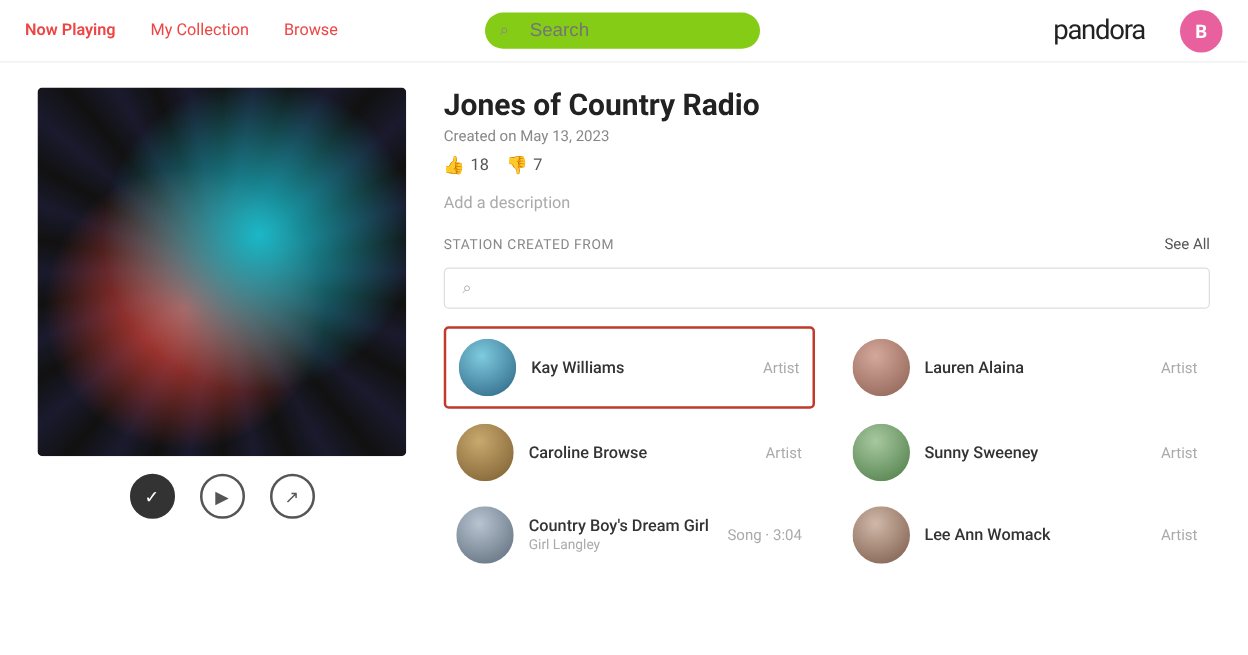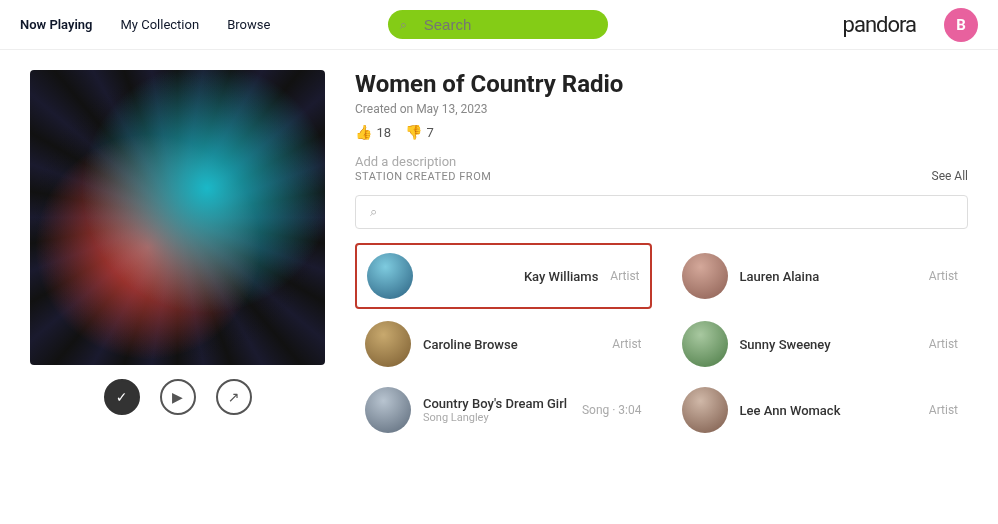--- a/index.html
+++ b/index.html
@@ -19,21 +19,21 @@
       padding: 0 20px;
       height: 50px;
       border-bottom: 1px solid #eee;
     }
     .nav-links {
       display: flex;
       gap: 28px;
     }
     .nav-link {
       font-size: 13px;
-      color: #0f172a;
+      color: #ef4444;
       cursor: pointer;
       text-decoration: none;
     }
     .nav-link.active {
       font-weight: 600;
     }
     .nav-search {
       margin-left: auto;
       margin-right: auto;
       position: relative;
@@ -164,20 +164,21 @@
       gap: 4px;
       font-size: 13px;
       color: #555;
     }
     .thumb-icon {
       font-size: 14px;
     }
     .add-desc {
       font-size: 13px;
       color: #aaa;
+      margin-bottom: 18px;
     }
     .section-header {
       display: flex;
       justify-content: space-between;
       align-items: center;
       margin-bottom: 12px;
     }
     .section-label {
       font-size: 11px;
       font-weight: 400;
@@ -221,21 +222,20 @@
     .artist-row {
       display: flex;
       align-items: center;
       padding: 8px 10px;
       border-radius: 4px;
       gap: 12px;
       position: relative;
     }
     .artist-row.highlighted {
       border: 2px solid #c0392b;
-      text-align: right;
     }
     .artist-thumb {
       width: 46px;
       height: 46px;
       border-radius: 50%;
       overflow: hidden;
       flex-shrink: 0;
     }
     .artist-thumb-inner {
       width: 100%;
@@ -295,21 +295,21 @@
       <div class="album-art-inner"></div>
     </div>
     <div class="controls">
       <button class="ctrl-btn check">✓</button>
       <button class="ctrl-btn">▶</button>
       <button class="ctrl-btn">↗</button>
     </div>
   </div>
 
   <div class="right-panel">
-    <div class="station-title">Women of Country Radio</div>
+    <div class="station-title">Jones of Country Radio</div>
     <div class="station-meta">Created on May 13, 2023</div>
     <div class="thumbs-row">
       <div class="thumb-item">
         <span class="thumb-icon">👍</span>
         <span>18</span>
       </div>
       <div class="thumb-item">
         <span class="thumb-icon">👎</span>
         <span>7</span>
       </div>
@@ -361,21 +361,21 @@
             <div class="artist-name">Sunny Sweeney</div>
           </div>
           <div class="artist-type">Artist</div>
         </div>
         <div class="artist-row">
           <div class="artist-thumb">
             <div class="artist-thumb-inner av-country"></div>
           </div>
           <div class="artist-info">
             <div class="artist-name">Country Boy's Dream Girl</div>
-            <div class="artist-sub">Song Langley</div>
+            <div class="artist-sub">Girl Langley</div>
           </div>
           <div class="artist-type">Song · 3:04</div>
         </div>
         <div class="artist-row">
           <div class="artist-thumb">
             <div class="artist-thumb-inner av-leeann"></div>
           </div>
           <div class="artist-info">
             <div class="artist-name">Lee Ann Womack</div>
           </div>

